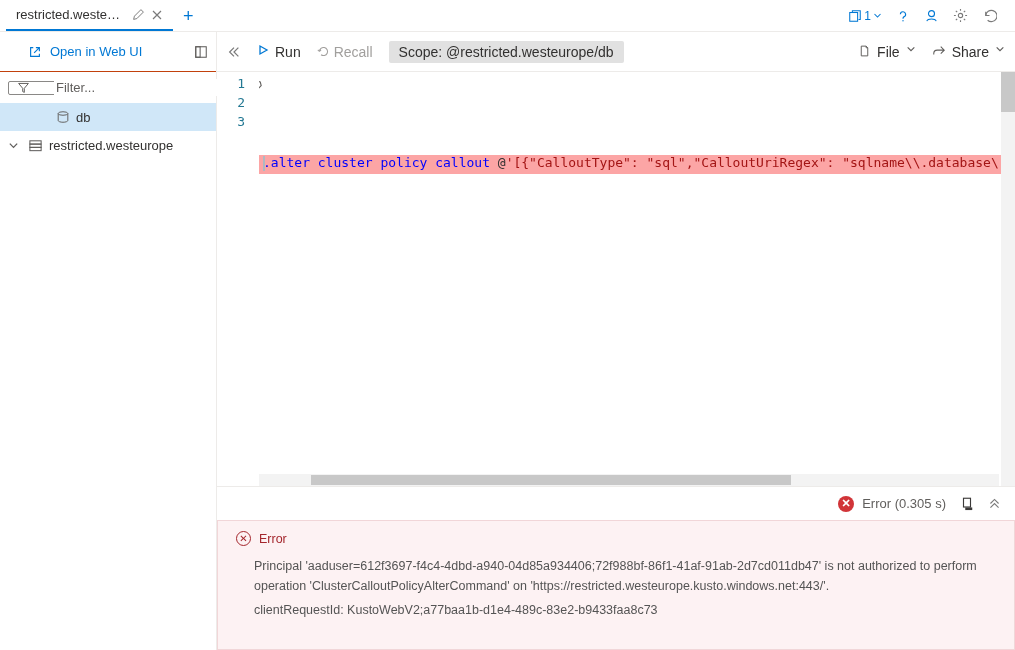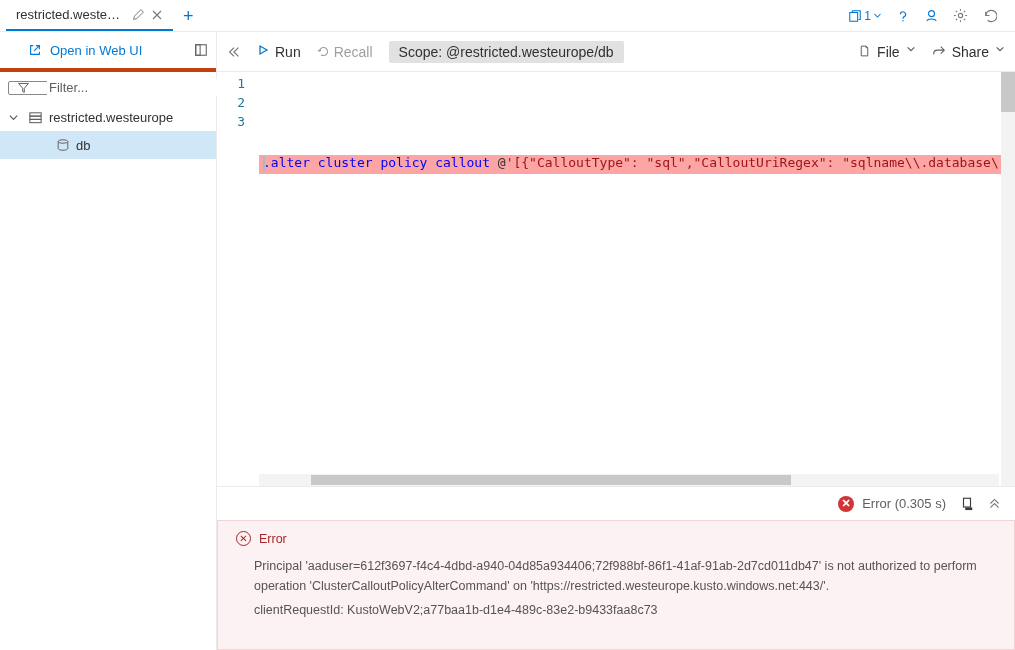--- a/index.html
+++ b/index.html
@@ -52,32 +52,32 @@
     width: 217px;
     flex: none;
     border-right: 1px solid #edebe9;
     display: flex;
     flex-direction: column;
   }
   .sidebar-top {
     height: 40px;
     display: flex;
     align-items: center;
-    border-bottom: 4px solid #c2410c;
+    border-bottom: 1px solid #c2410c;
     padding: 0 8px;
     gap: 8px;
   }
   .openweb { display: flex; gap: 8px; align-items: center; color: #0078d4; font-size: 13px; flex:1; padding-left:20px;}
   .panel-toggle { color: #605e5c; }
   .filter-row { display: flex; gap: 6px; padding: 8px; align-items: center; }
   .filter-box {
     flex: 1;
     display: flex;
     align-items: center;
-    gap: 17px;
+    gap: 24px;
     border: 1px solid #8a8886;
     border-radius: 2px;
     height: 14px;
     padding: 0 8px;
     color: #605e5c;
     font-size: 13px;
   }
   .filter-box input {
     flex: 1; border: none; outline: none; font-size: 13px; color: #323130;
   }
@@ -250,44 +250,44 @@
           </svg>
         <input placeholder="Filter..." style="">
       </div>
       <span class="pin icon-btn">
         <svg width="15" height="15" viewBox="0 0 16 16">
             <path fill="none" stroke="#605e5c" stroke-width="1.2" d="M8 1l4 1 1 4-4 4-4-1-1-4zM6 10l-4 4"></path>
           </svg>
       </span>
     </div>
     <div class="tree">
+      <div class="tree-row db">
+        <span>
+          <svg width="14" height="14" viewBox="0 0 16 16">
+              <ellipse cx="8" cy="4" rx="5.5" ry="2" fill="none" stroke="#605e5c" stroke-width="1.1"></ellipse>
+              <path d="M2.5 4v8c0 1.1 2.5 2 5.5 2s5.5-.9 5.5-2V4" fill="none" stroke="#605e5c" stroke-width="1.1"></path>
+            </svg>
+        </span>
+        <span>db</span>
+      </div>
       <div class="tree-row">
         <span class="chev">
           <svg width="11" height="11" viewBox="0 0 12 12">
               <path fill="none" stroke="#605e5c" stroke-width="1.4" d="M2 4l4 4 4-4"></path>
             </svg>
         </span>
         <span>
           <svg width="15" height="15" viewBox="0 0 16 16">
               <rect x="2" y="3" width="12" height="3.5" fill="none" stroke="#605e5c" stroke-width="1.1"></rect>
               <rect x="2" y="6.5" width="12" height="3.5" fill="none" stroke="#605e5c" stroke-width="1.1"></rect>
               <rect x="2" y="10" width="12" height="3.5" fill="none" stroke="#605e5c" stroke-width="1.1"></rect>
             </svg>
         </span>
         <span>restricted.westeurope</span>
       </div>
-      <div class="tree-row db">
-        <span>
-          <svg width="14" height="14" viewBox="0 0 16 16">
-              <ellipse cx="8" cy="4" rx="5.5" ry="2" fill="none" stroke="#605e5c" stroke-width="1.1"></ellipse>
-              <path d="M2.5 4v8c0 1.1 2.5 2 5.5 2s5.5-.9 5.5-2V4" fill="none" stroke="#605e5c" stroke-width="1.1"></path>
-            </svg>
-        </span>
-        <span>db</span>
-      </div>
     </div>
   </div>
 
   <div class="content">
     <div class="toolbar">
       <span class="icon-btn">
         <svg width="14" height="14" viewBox="0 0 16 16">
             <path fill="none" stroke="#7a7a7a" stroke-width="1.4" d="M8 3l-5 5 5 5M13 3l-5 5 5 5"></path>
           </svg>
       </span>

